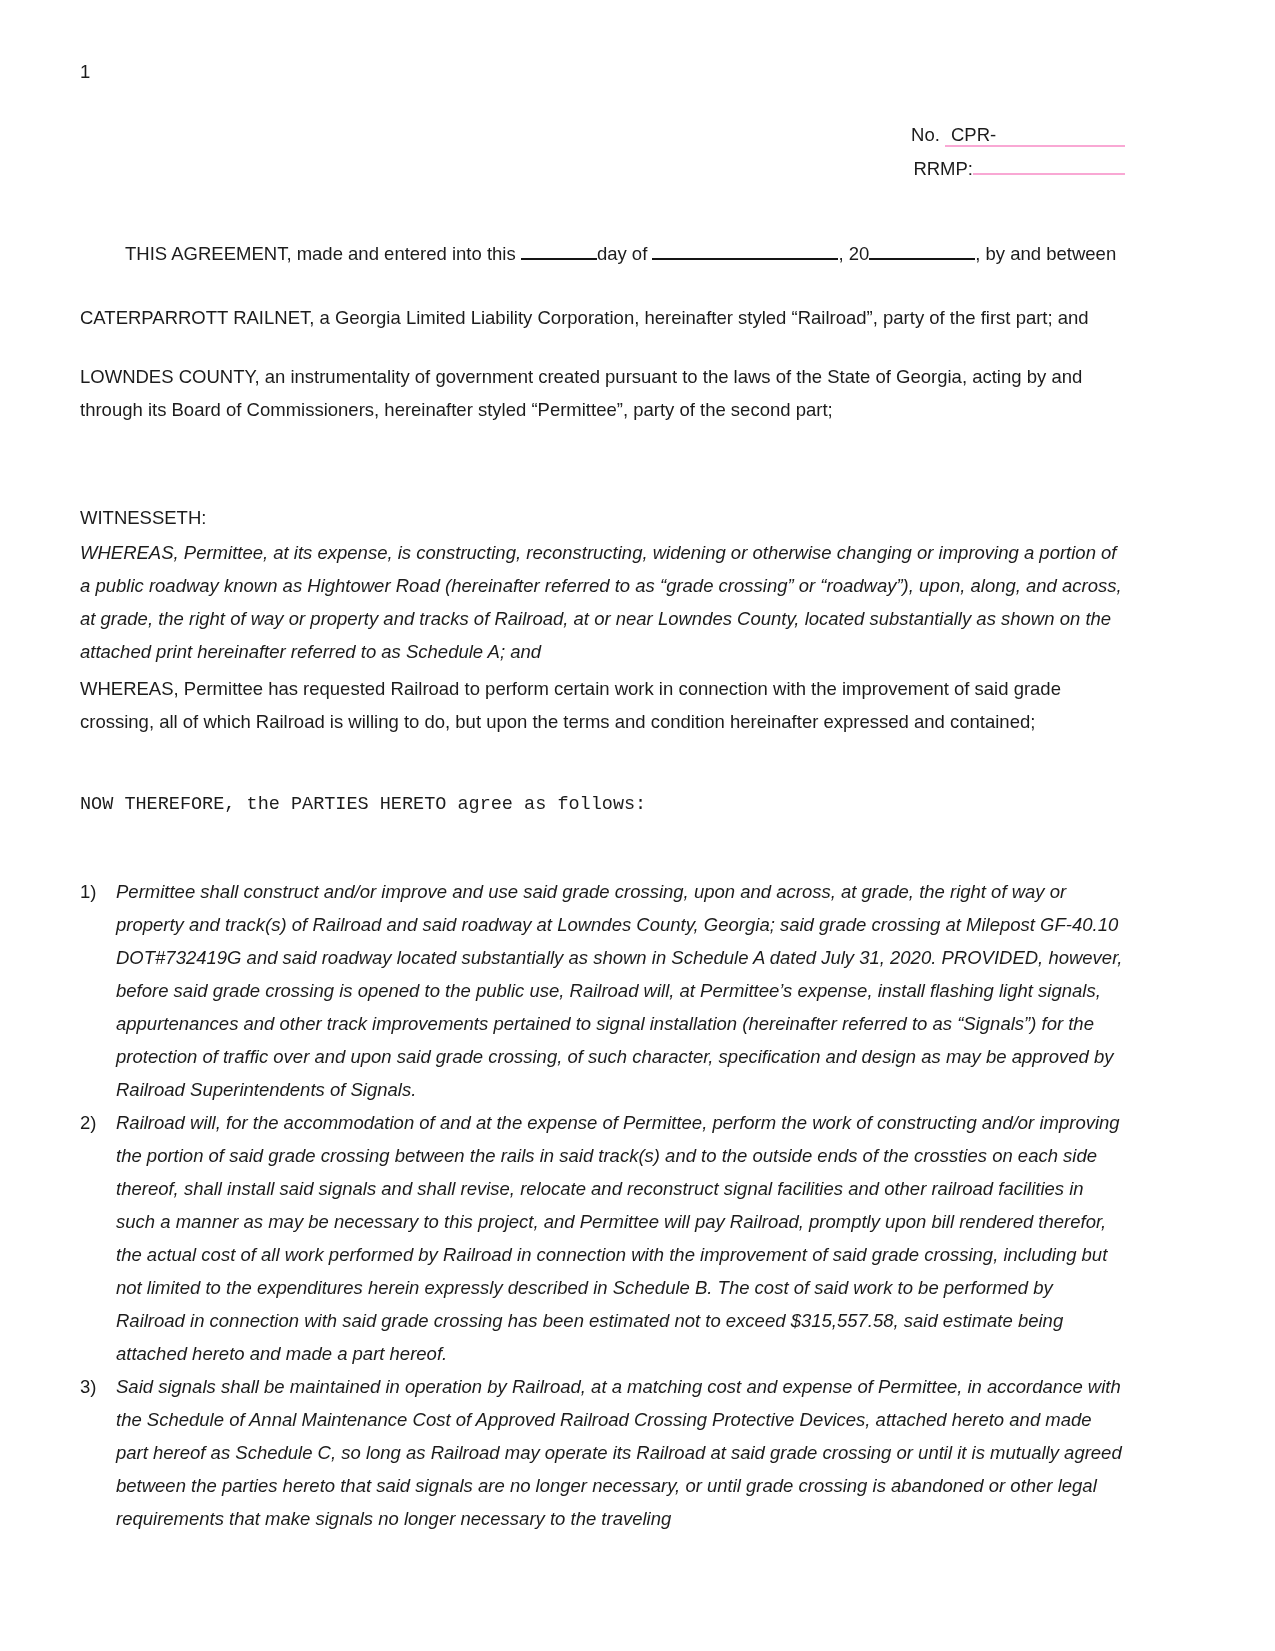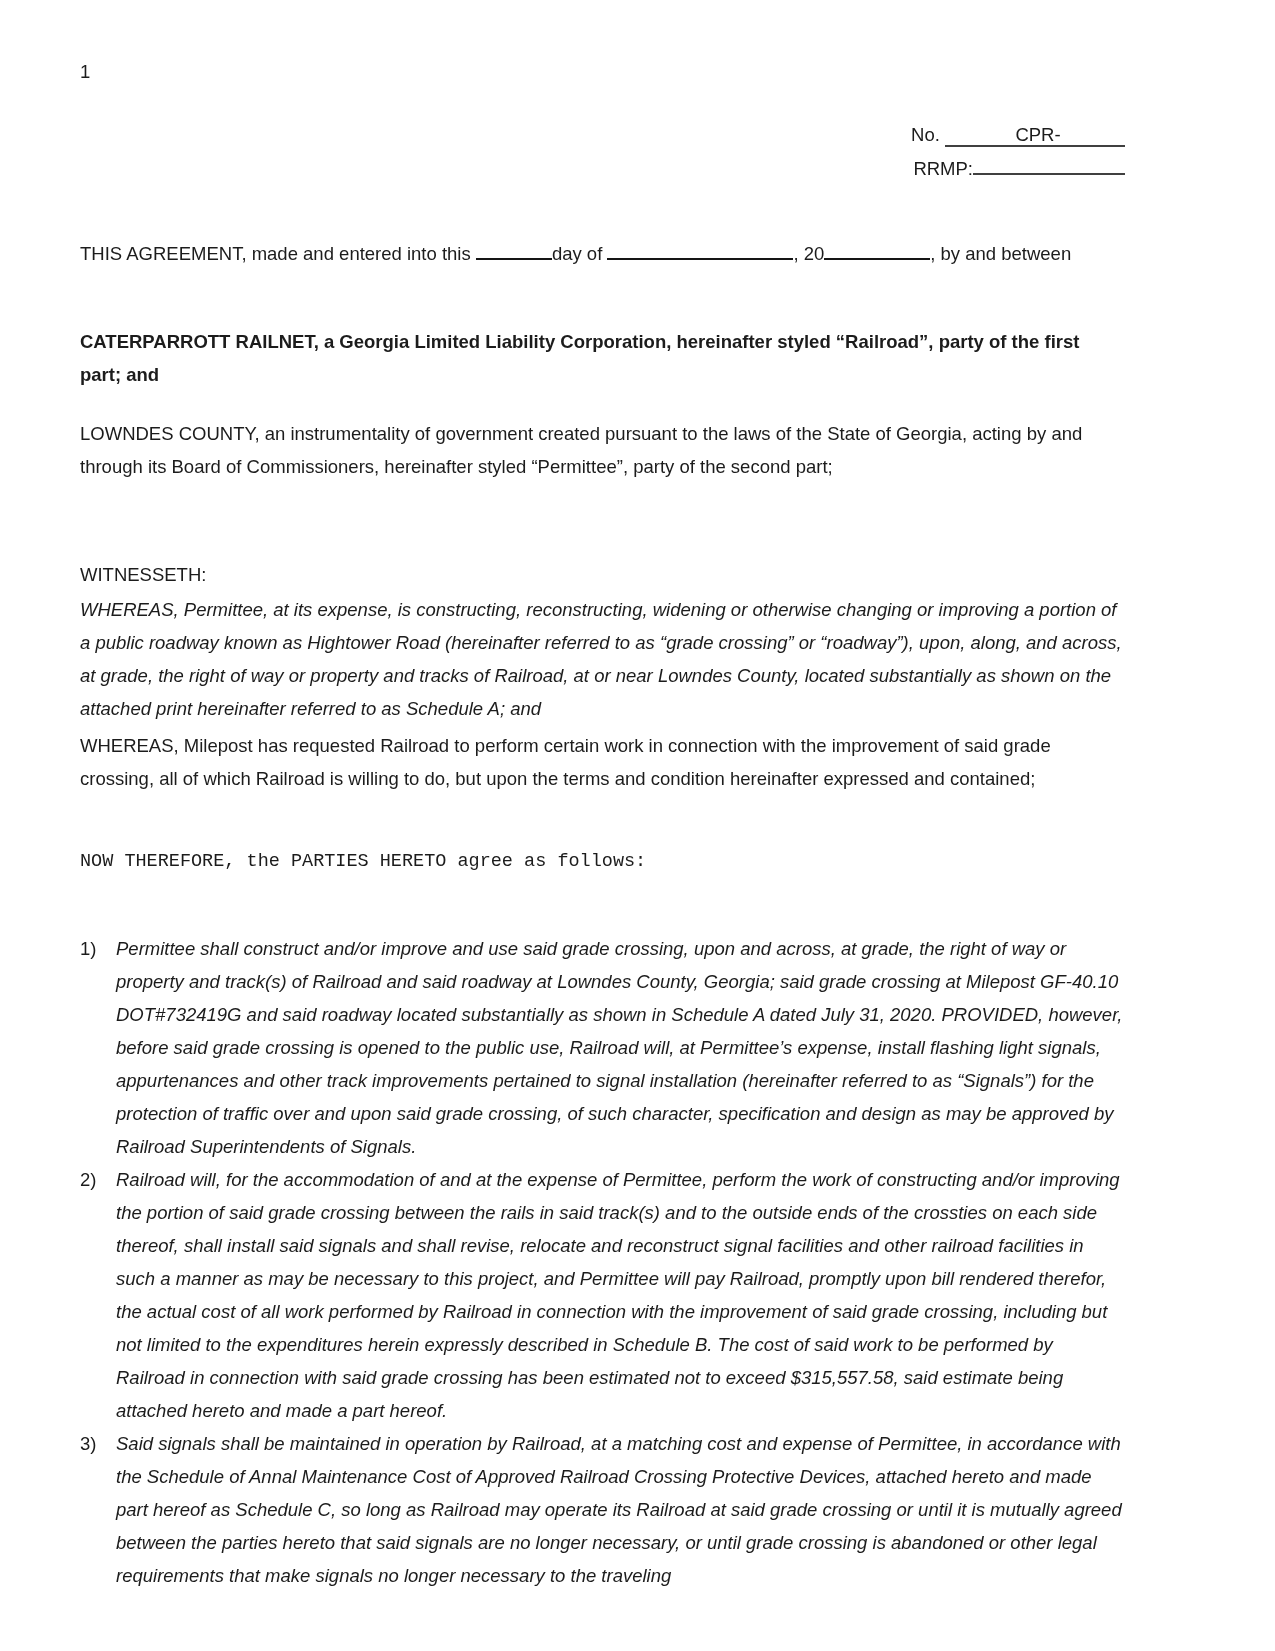--- a/index.html
+++ b/index.html
@@ -19,39 +19,39 @@
   .page-number { margin-bottom: 0; }
   .header-fields {
     margin-top: 30px;
     text-align: right;
     padding-right: 0;
   }
   .header-row { white-space: nowrap; }
   .header-row + .header-row { }
   .underfield {
     display: inline-block;
-    border-bottom: 2px solid #404040;
+    border-bottom: 2px solid #f9a8d4;
     height: 24px;
     vertical-align: baseline;
-    text-align: center;
+    text-align: left;
     line-height: 24px;
   }
   .uf-cpr { width: 180px; padding-left: 6px; }
   .uf-rrmp { width: 152px; }
   .blank {
     display: inline-block;
     border-bottom: 2px solid #151515;
     height: 22px;
     vertical-align: baseline;
   }
   .b1 { width: 76px; }
   .b2 { width: 186px; }
   .b3 { width: 106px; }
-  .intro { margin-top: 52px; }
-  .party1 { margin-top: 55px; font-weight: bold; }
+  .intro { margin-top: 52px; margin-left: 45px; }
+  .party1 { margin-top: 31px; }
   .party2 { margin-top: 26px; }
   .witnesseth { margin-top: 75px; }
   .whereas1 { margin-top: 2px; font-style: italic; }
   .whereas2 { margin-top: 4px; }
   .now-therefore { margin-top: 50px; font-family: Liberation Mono, monospace; }
   .list { margin-top: 54px; }
   .list-item { display: flex; }
   .list-item .num {
     flex: 0 0 36px;
   }
@@ -81,21 +81,21 @@
   </p>
 
   <p class="party1">CATERPARROTT RAILNET, a Georgia Limited Liability Corporation, hereinafter styled “Railroad”, party of the first part; and</p>
 
   <p class="party2">LOWNDES COUNTY, an instrumentality of government created pursuant to the laws of the State of Georgia, acting by and through its Board of Commissioners, hereinafter styled “Permittee”, party of the second part;</p>
 
   <p class="witnesseth">WITNESSETH:</p>
 
   <p class="whereas1">WHEREAS,  Permittee, at its expense, is constructing, reconstructing, widening or otherwise changing or improving a portion of a public roadway known as Hightower Road (hereinafter referred to as “grade crossing” or “roadway”), upon, along, and across, at grade, the right of way or property and tracks of Railroad, at or near Lowndes County, located substantially as shown on the attached print hereinafter referred to as Schedule A; and</p>
 
-  <p class="whereas2">WHEREAS,  Milepost has requested Railroad to perform certain work in connection with the improvement of said grade crossing, all of which Railroad is willing to do, but upon the terms and condition hereinafter expressed and contained;</p>
+  <p class="whereas2">WHEREAS,  Permittee has requested Railroad to perform certain work in connection with the improvement of said grade crossing, all of which Railroad is willing to do, but upon the terms and condition hereinafter expressed and contained;</p>
 
   <p class="now-therefore">NOW THEREFORE,  the PARTIES HERETO agree as follows:</p>
 
   <div class="list">
     <div class="list-item">
       <span class="num">1)</span>
       <span class="itext">Permittee shall construct and/or improve and use said grade crossing, upon and across, at grade, the right of way or property and track(s) of Railroad and said roadway at Lowndes County, Georgia; said grade crossing at Milepost GF-40.10 DOT#732419G and said roadway located substantially as shown in Schedule A dated July 31, 2020.  PROVIDED, however, before said grade crossing is opened to the public use, Railroad will, at Permittee’s expense, install flashing light signals, appurtenances and other track improvements pertained to signal installation (hereinafter referred to as “Signals”) for the protection of traffic over and upon said grade crossing, of such character, specification and design as may be approved by Railroad Superintendents of Signals.</span>
     </div>
     <div class="list-item">
       <span class="num">2)</span>

